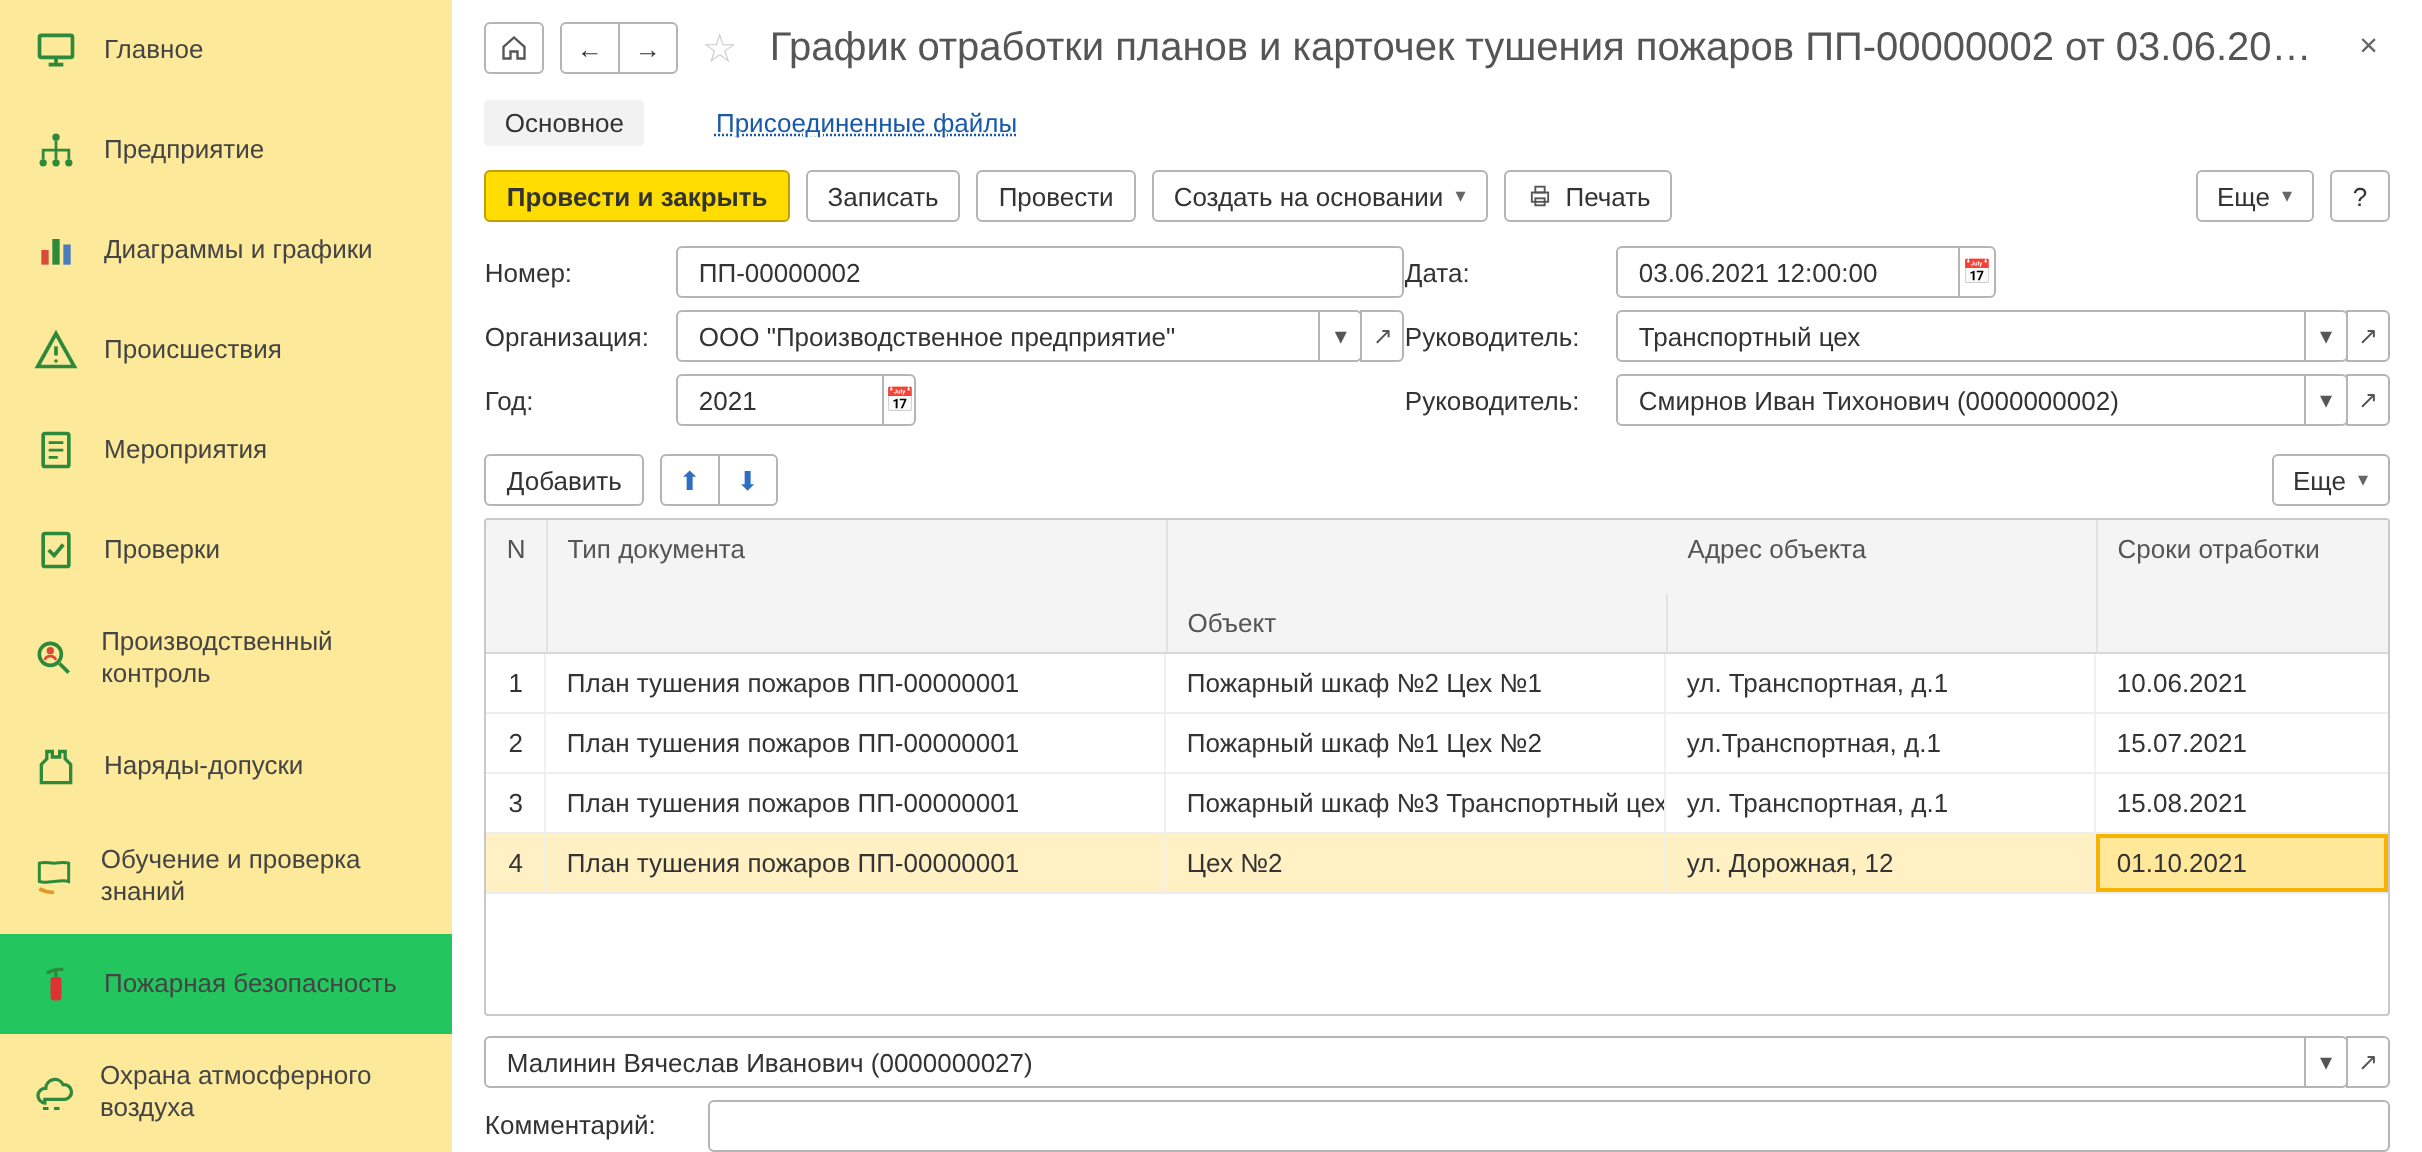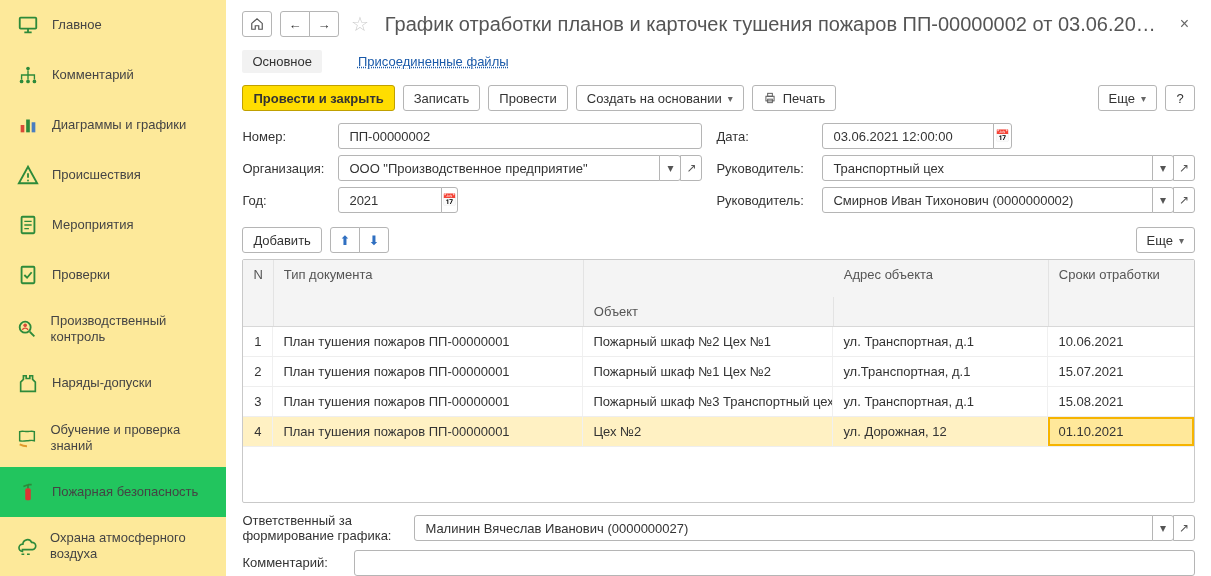--- a/index.html
+++ b/index.html
@@ -36,21 +36,21 @@
   .tab.link { color:#1959a9; text-decoration:underline dotted; }
 
   
   .toolbar { display:flex; gap:8px; align-items:center; padding-bottom:12px; }
   .btn.primary { background:#ffdd00; border-color:#c0a000; font-weight:bold; }
   .spacer { flex:1 1 auto; }
   .caret::after { content:" ▾"; font-size:10px; color:#666; }
 
   
   .form { display:flex; flex-direction:column; gap:6px; padding-bottom:8px; }
-  .row { display:flex; gap:14px; align-items:center; }
+  .row { display:flex; align-items:center; }
   .col-left { flex: 0 0 460px; display:flex; align-items:center; gap:8px; }
   .col-right { flex:1 1 auto; display:flex; align-items:center; gap:8px; }
   .flab { color:#333; }
   .col-left .flab { flex:0 0 88px; }
   .col-right .flab { flex:0 0 98px; }
 
   .inputwrap { display:flex; flex:1 1 auto; }
   .input { height:26px; border:1px solid #b5b5b5; border-radius:3px; padding:0 8px; background:#fff; display:flex; align-items:center; flex:1 1 auto; overflow:hidden; white-space:nowrap; text-overflow:ellipsis; }
   .input input { border:none; outline:none; width:100%; font:inherit; color:#333; background:transparent; }
   .addon { width:22px; height:26px; margin-left:-1px; border:1px solid #b5b5b5; background:#fff; display:flex; align-items:center; justify-content:center; border-radius:0 3px 3px 0; cursor:pointer; color:#555; font-size:12px; }
@@ -107,21 +107,21 @@
     <div class="side-item">
       <span class="ic">
         <svg width="22" height="22" viewBox="0 0 24 24" fill="none">
             <circle cx="12" cy="5" r="2" fill="#2d8a3a"></circle>
             <circle cx="5" cy="19" r="2" fill="#2d8a3a"></circle>
             <circle cx="12" cy="19" r="2" fill="#2d8a3a"></circle>
             <circle cx="19" cy="19" r="2" fill="#2d8a3a"></circle>
             <path d="M12 7v5m0 0H5v5m7-5h7v5m-7-5v5" stroke="#2d8a3a" stroke-width="1.5"></path>
           </svg>
       </span>
-      <span class="lab">Комментарий</span>
+      <span class="lab">Предприятие</span>
     </div>
 
     <div class="side-item">
       <span class="ic">
         <svg width="22" height="22" viewBox="0 0 24 24">
             <rect x="4" y="12" width="4" height="8" fill="#d94a38"></rect>
             <rect x="10" y="6" width="4" height="14" fill="#2d8a3a"></rect>
             <rect x="16" y="9" width="4" height="11" fill="#4a7dbf"></rect>
           </svg>
       </span>
@@ -400,21 +400,20 @@
           <div class="gc doc">План тушения пожаров ПП-00000001</div>
           <div class="gc obj">Цех №2</div>
           <div class="gc addr">ул. Дорожная, 12</div>
           <div class="gc date">01.10.2021</div>
         </div>
       </div>
   </div>
 
   <div class="bottom">
     <div class="brow">
-      <span class="blab">Ответственный за формирование графика:</span>
       <div class="inputwrap">
         <div class="input has-addon">
             <input value="Малинин Вячеслав Иванович (0000000027)" style="">
           </div>
         <div class="addon">
             <span>▾</span>
           </div>
         <div class="addon">
             <span>↗</span>
           </div>

